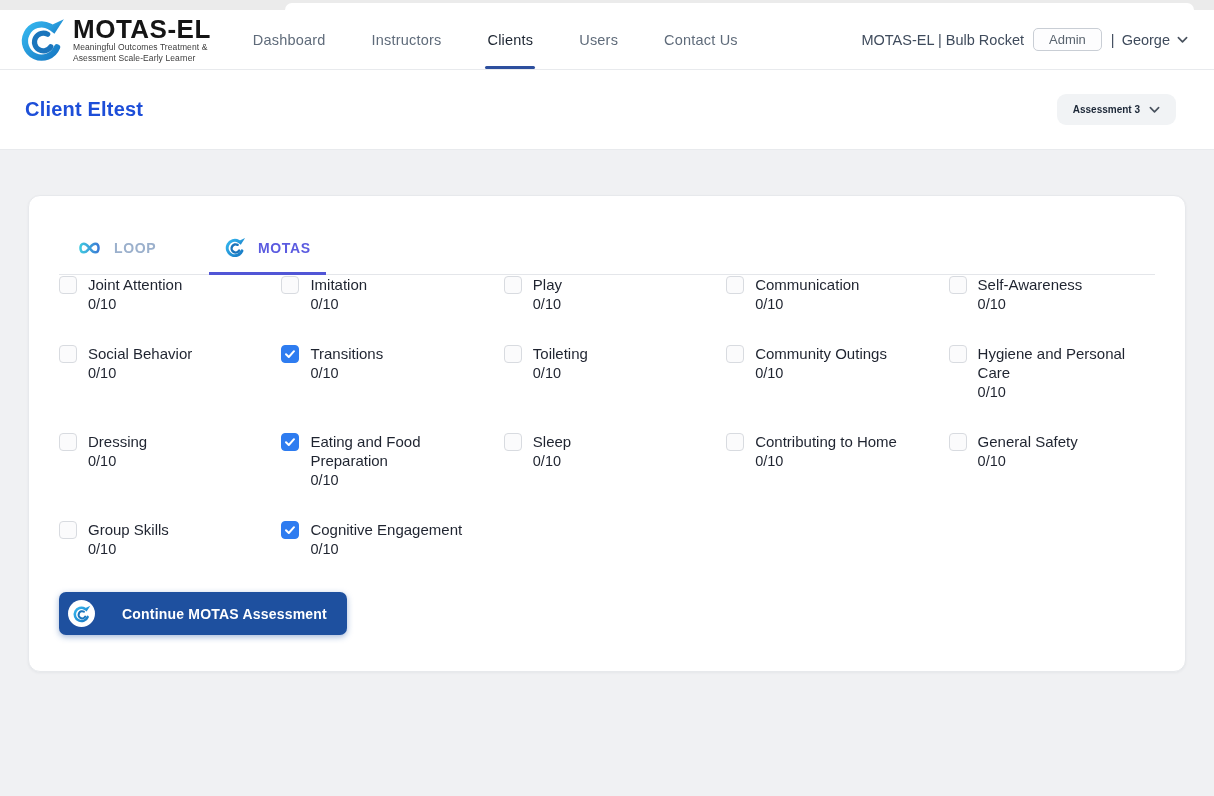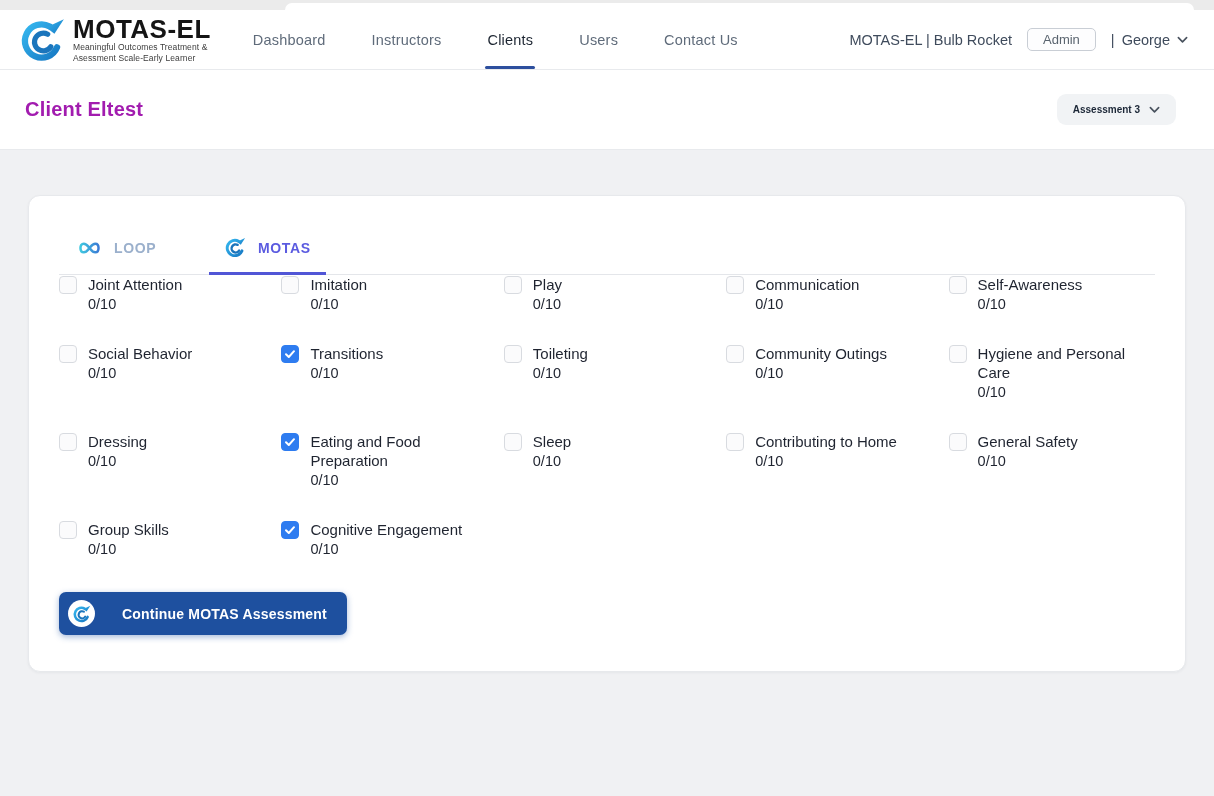--- a/index.html
+++ b/index.html
@@ -30,34 +30,34 @@
   .main-nav { display: flex; gap: 46px; margin-left: 42px; }
   .nav-item {
     font-size: 14.5px; color: #5f6b7a; cursor: pointer; position: relative;
     letter-spacing: 0.2px; white-space: nowrap;
   }
   .nav-item.active { color: #1b2430; font-weight: 500; }
   .nav-item.active::after {
     content: ""; position: absolute; left: -2px; right: -2px; bottom: -21px;
     height: 3px; background: #2d4f9e; border-radius: 2px;
   }
-  .account { margin-left: auto; display: flex; align-items: center; gap: 15px; font-size: 14.5px; color: #3f4b5c; }
+  .account { margin-left: auto; display: flex; align-items: center; gap: 9px; font-size: 14.5px; color: #3f4b5c; }
   .org-label { font-weight: 500; }
   .role-badge {
     border: 1px solid #c9ced5; border-radius: 5px; background: #fdfdfe;
     padding: 3px 15px; font-size: 13px; color: #5a646f;
   }
   .user-wrap { display: flex; align-items: center; gap: 7px; cursor: pointer; }
   .chev { width: 11px; height: 8px; color: #49525e; }
   
   .page-header {
     height: 80px; background: #fff; border-bottom: 1px solid #e8eaed;
     display: flex; align-items: center; padding: 0 38px 0 25px;
   }
-  .page-title { font-size: 20px; font-weight: 700; color: #a21caf; letter-spacing: 0.2px; }
+  .page-title { font-size: 20px; font-weight: 700; color: #1d4ed8; letter-spacing: 0.2px; }
   .assessment-btn {
     margin-left: auto; display: flex; align-items: center; gap: 9px;
     background: #f1f3f5; border: none; border-radius: 9px; padding: 10px 16px;
     font-family: inherit; font-size: 10px; font-weight: 600; color: #1c2737; cursor: pointer;
   }
   
   .page-body { background: #f0f1f3; height: 770px; padding: 45px 28px 48px; }
   .card {
     background: #fff; border: 1px solid #e7e9ec; border-radius: 12px;
     box-shadow: 0 1px 3px rgba(20,30,50,0.05); padding: 34px 30px 36px;

